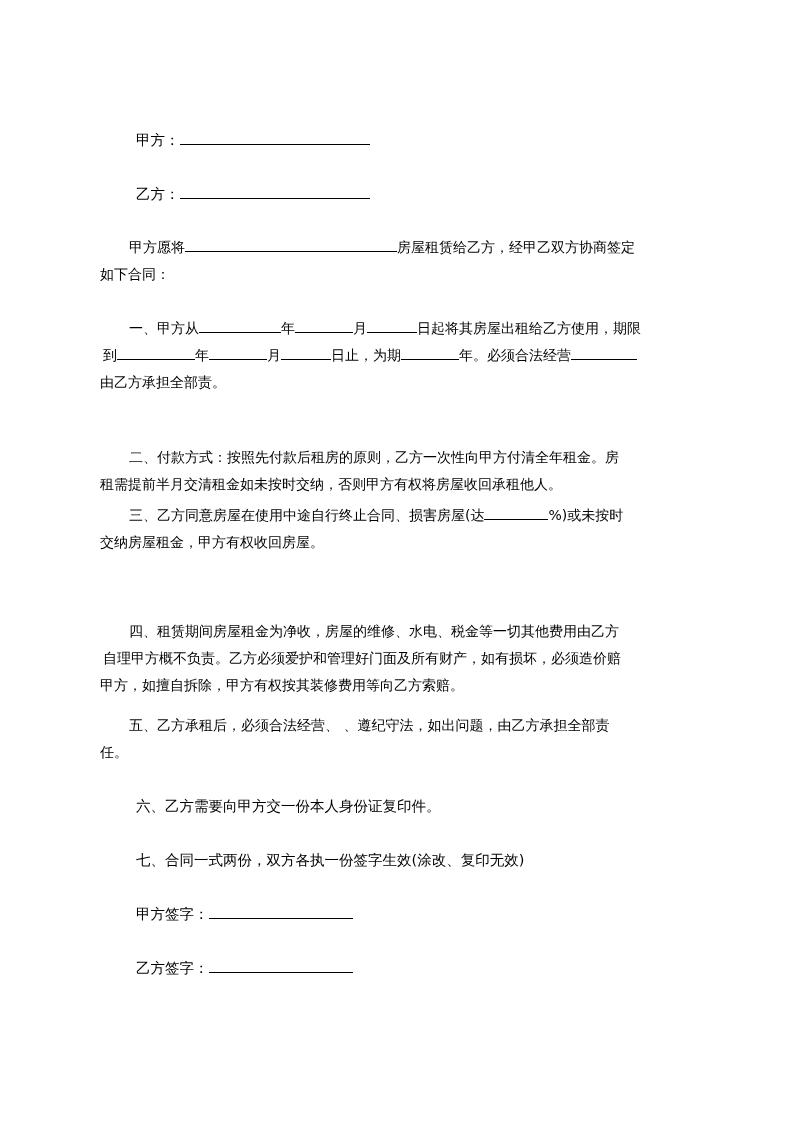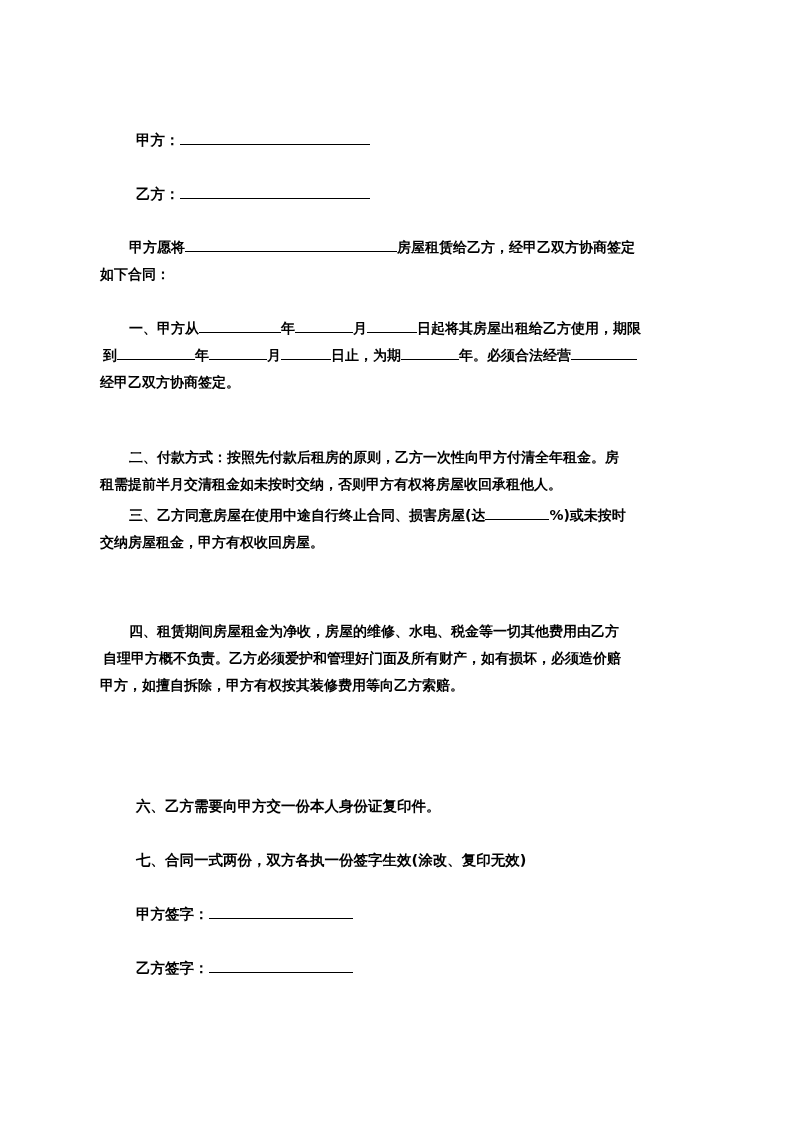--- a/index.html
+++ b/index.html
@@ -1,18 +1,18 @@
 <!DOCTYPE html>
 <html><head>
 <meta charset="utf-8">
 <style>
   html, body { margin: 0; padding: 0; background: #ffffff; }
   body { width: 793px; height: 1122px; position: relative; overflow: hidden;
          font-family: "DejaVu Sans", "Liberation Sans", sans-serif; color: #000; }
-  .page { position: absolute; left: 0; top: 0; width: 793px; height: 814px; background: #fff; font-weight: bold; }
+  .page { position: absolute; left: 0; top: 0; width: 793px; height: 814px; background: #fff; }
   .line { position: absolute; font-size: 14.5px; line-height: 18px; white-space: nowrap; }
   .blank { display: inline-block; border-bottom: 1px solid #000; height: 12px; vertical-align: baseline; }
   .para { position: absolute; left: 100px; width: 592px; font-size: 14px; line-height: 27px; text-align: justify; }
   .para .indent { display: inline-block; width: 29px; }
   .b { display: inline-block; border-bottom: 1px solid #000; height: 13px; vertical-align: baseline; }
 </style>
 </head>
 <body>
 
 <div class="page">
@@ -26,39 +26,43 @@
   </div>
 
   <div class="para" style="top:234px;">
     <div style="white-space:nowrap;"><span class="indent"></span><span>甲方愿将</span><span class="b" style="width:212px;"></span><span>房屋租赁给乙方，经甲乙双方协商签定</span></div>
     <div><span>如下合同：</span></div>
   </div>
 
   <div class="para" style="top:315px;">
     <div style="white-space:nowrap;"><span class="indent"></span><span>一、甲方从</span><span class="b" style="width:82px;"></span><span>年</span><span class="b" style="width:58px;"></span><span>月</span><span class="b" style="width:50px;"></span><span>日起将其房屋出租给乙方使用，期限</span></div>
     <div style="white-space:nowrap;"><span style="display:inline-block;width:3px;"></span><span>到</span><span class="b" style="width:78px;"></span><span>年</span><span class="b" style="width:58px;"></span><span>月</span><span class="b" style="width:50px;"></span><span>日止，为期</span><span class="b" style="width:58px;"></span><span>年。必须合法经营</span><span class="b" style="width:66px;"></span></div>
-    <div><span>经甲乙双方协商签定。</span></div>
+    <div><span>由乙方承担全部责。</span></div>
   </div>
 
   <div class="para" style="top:422px;margin-top:22px;">
     <div style="white-space:nowrap;"><span class="indent"></span><span>二、付款方式：按照先付款后租房的原则，乙方一次性向甲方付清全年租金。房</span></div>
     <div><span>租需提前半月交清租金如未按时交纳，否则甲方有权将房屋收回承租他人。</span></div>
   </div>
 
   <div class="para" style="top:502px;">
     <div style="white-space:nowrap;"><span class="indent"></span><span>三、乙方同意房屋在使用中途自行终止合同、损害房屋(达</span><span class="b" style="width:64px;"></span><span>%)或未按时</span></div>
     <div><span>交纳房屋租金，甲方有权收回房屋。</span></div>
   </div>
 
   <div class="para" style="top:578px;margin-top:40px;">
     <div style="white-space:nowrap;"><span class="indent"></span><span>四、租赁期间房屋租金为净收，房屋的维修、水电、税金等一切其他费用由乙方</span></div>
     <div style="white-space:nowrap;"><span style="display:inline-block;width:3px;"></span><span>自理甲方概不负责。乙方必须爱护和管理好门面及所有财产，如有损坏，必须造价赔</span></div>
     <div><span>甲方，如擅自拆除，甲方有权按其装修费用等向乙方索赔。</span></div>
   </div>
 
+  <div class="para" style="top:712px;">
+    <div style="white-space:nowrap;"><span class="indent"></span><span>五、乙方承租后，必须合法经营、 、遵纪守法，如出问题，由乙方承担全部责</span></div>
+    <div><span>任。</span></div>
+  </div>
 
   <div class="line" style="left:136px; top:797px;">
     <span>六、乙方需要向甲方交一份本人身份证复印件。</span>
   </div>
 
   <div class="line" style="left:136px; top:851px;">
     <span>七、合同一式两份，双方各执一份签字生效(涂改、复印无效)</span>
   </div>
 
   <div class="line" style="left:136px; top:905px;">

